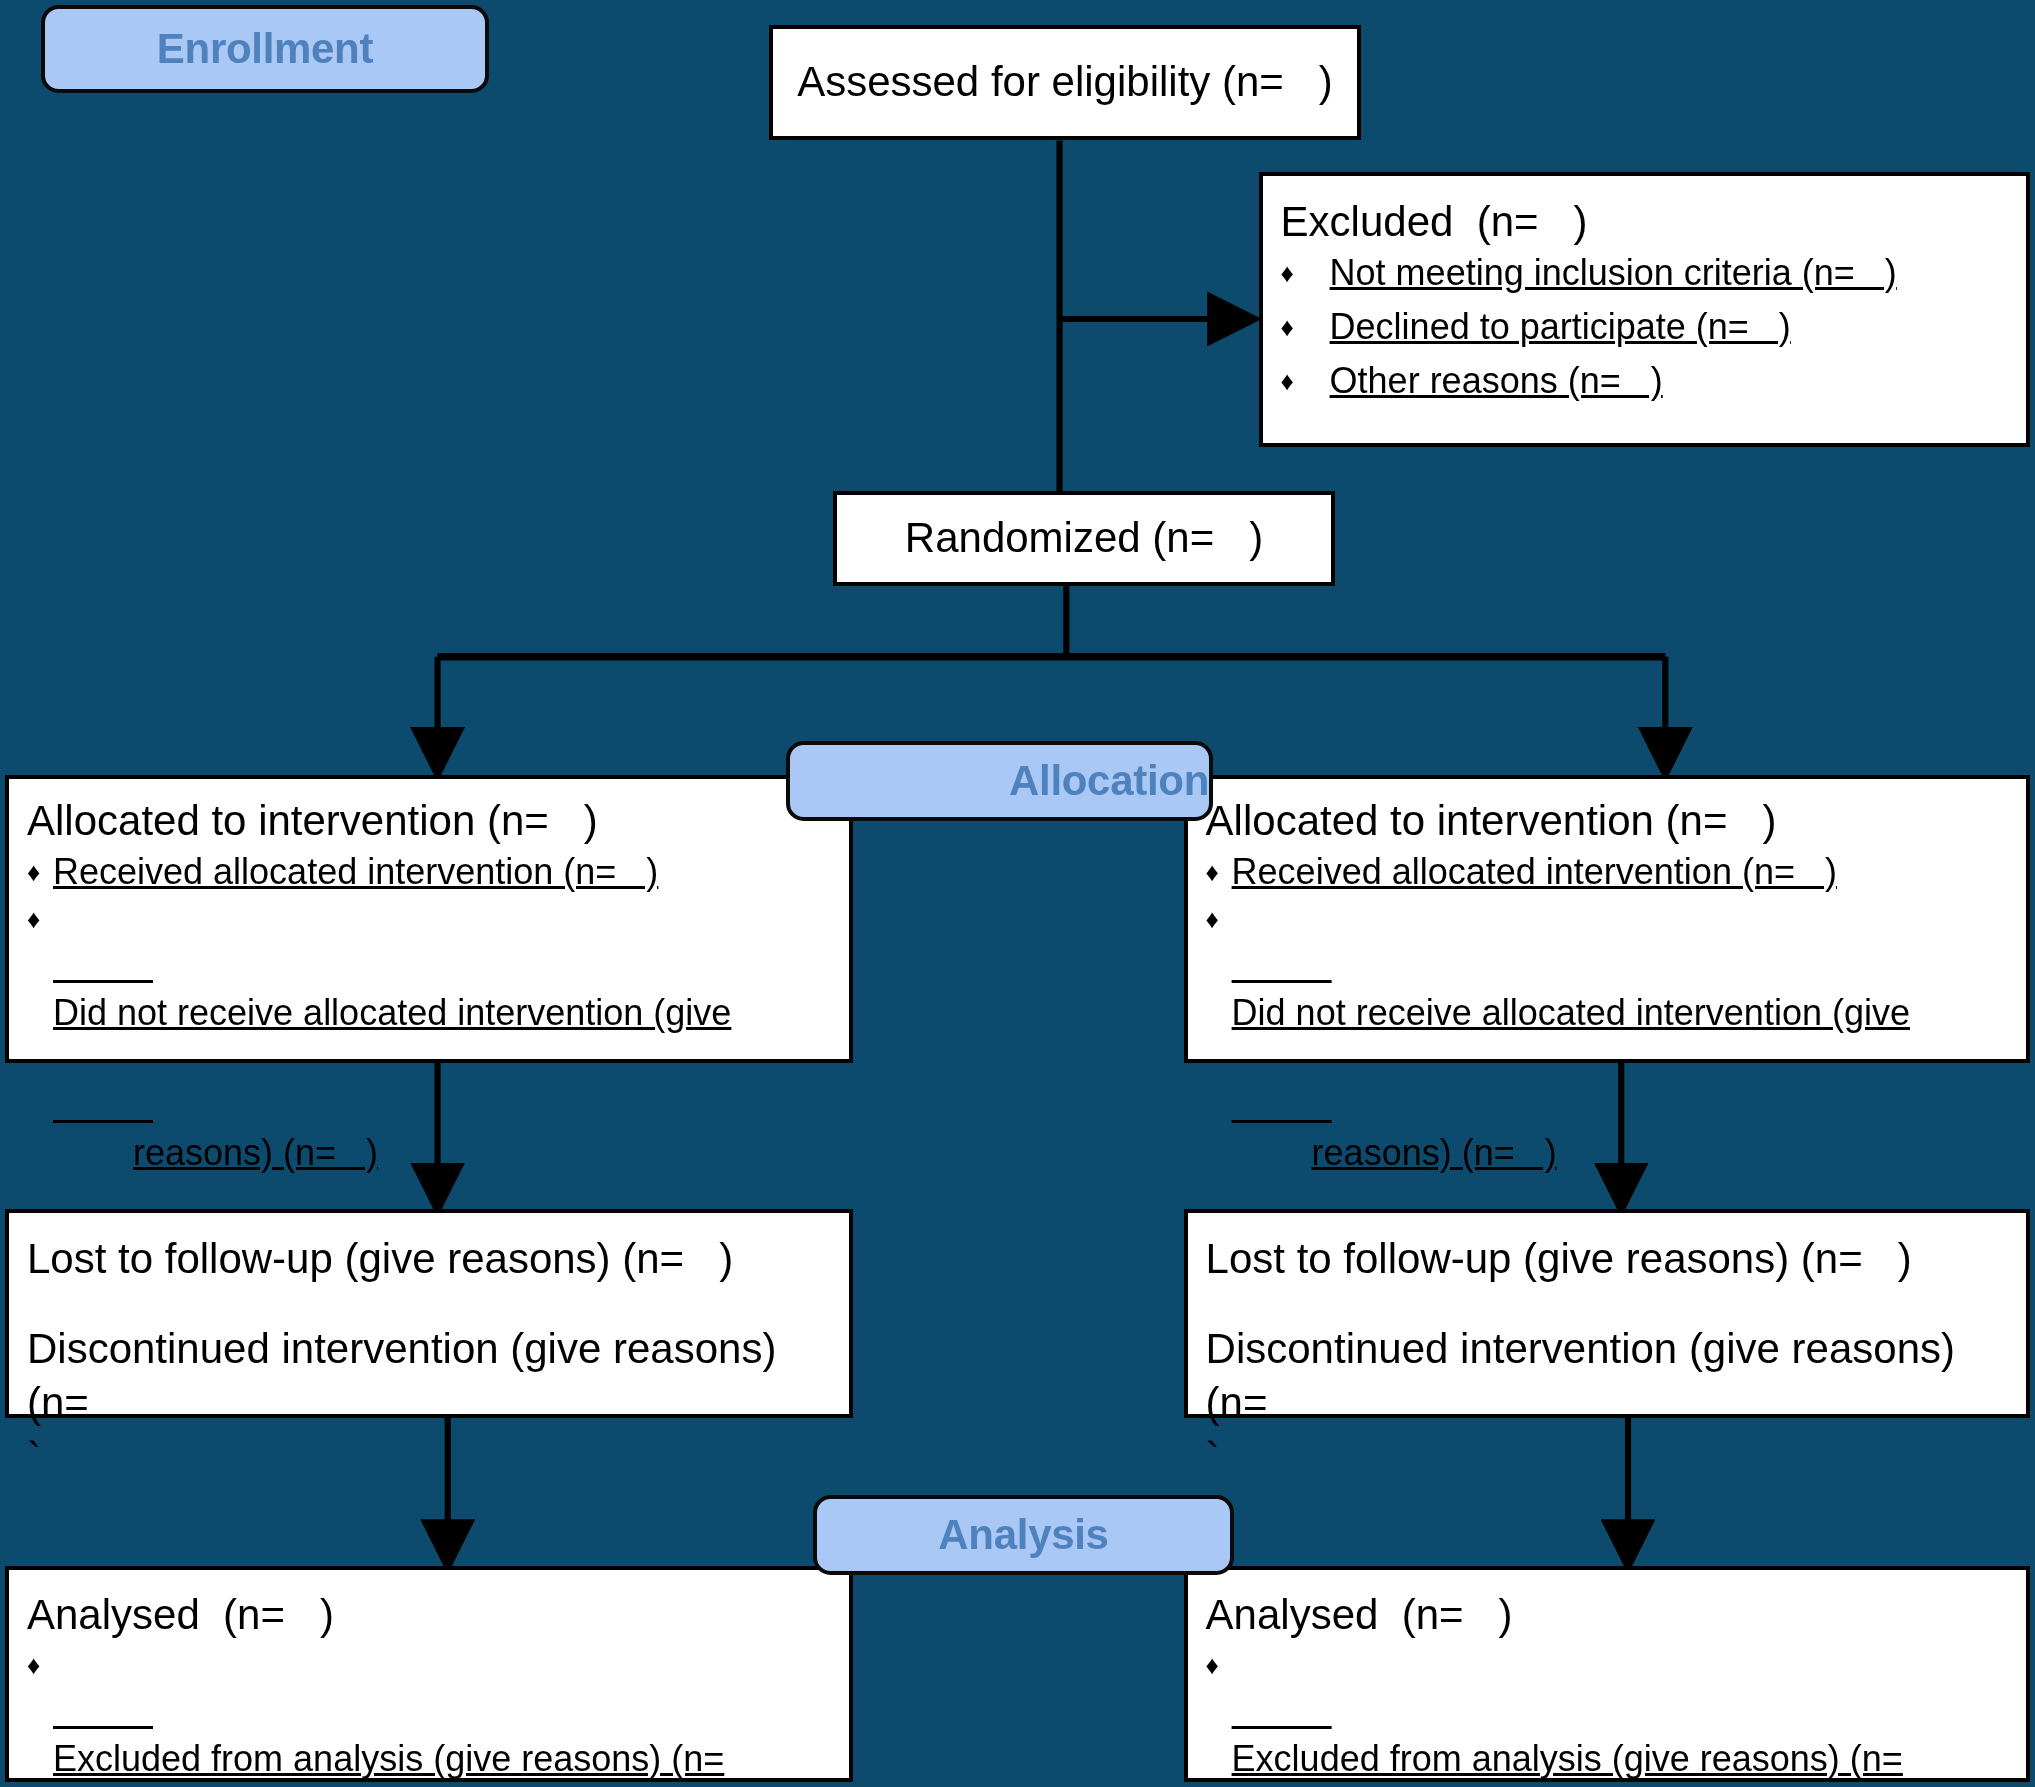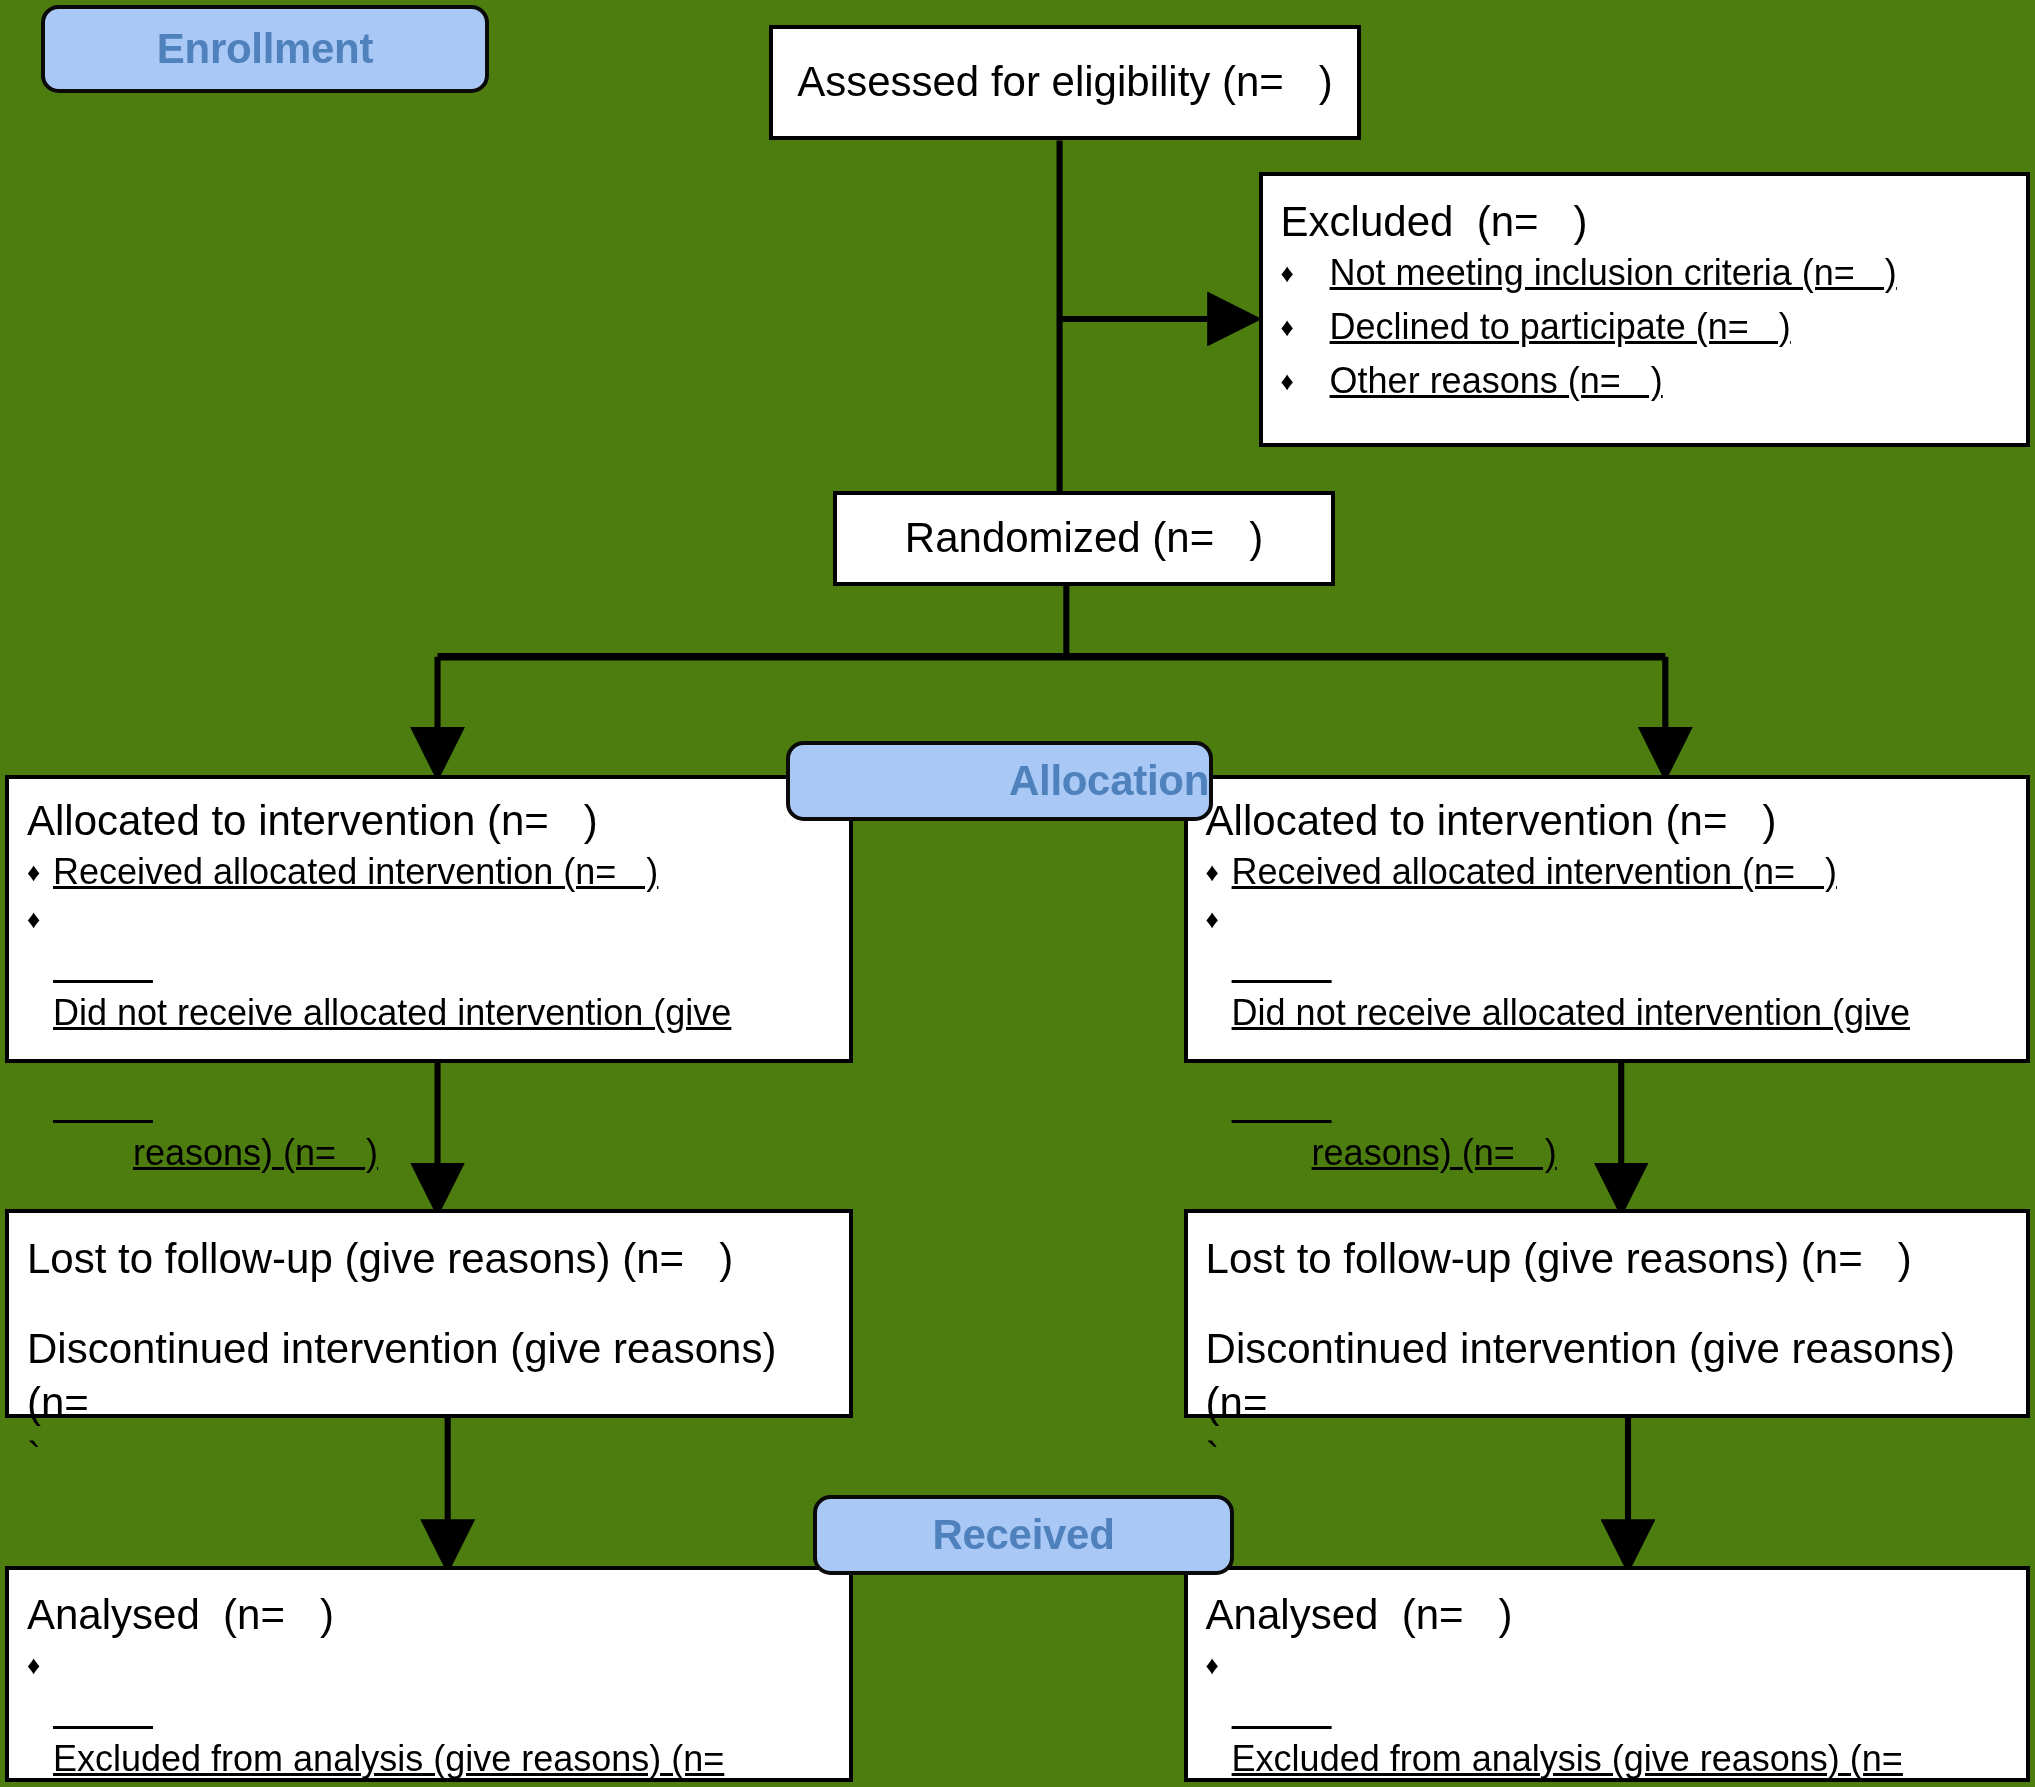--- a/index.html
+++ b/index.html
@@ -5,21 +5,21 @@
 <style>
   html, body {
     margin: 0;
     padding: 0;
     background: #ffffff;
   }
   #stage {
     position: relative;
     width: 2035px;
     height: 1787px;
-    background: #4d7c0f;
+    background: #0c4a6e;
     font-family: "Liberation Sans", sans-serif;
     overflow: hidden;
   }
   
   #wires {
     position: absolute;
     left: 0; top: 0;
     width: 2035px;
     height: 1787px;
     pointer-events: none;
@@ -225,21 +225,21 @@
   <div class="box" style="left:1184px; top:1209px; width:846px; height:209px;">
     <div class="inner" style="padding:19px 17.6px 0 17.6px;">
       <div class="line">Lost to follow-up (give reasons) (n=   )</div>
       <div class="spacer"></div>
       <div class="line">Discontinued intervention (give reasons) (n=</div>
       <div class="line">`</div>
     </div>
   </div>
 
   <div class="badge" style="left:813px; top:1495px; width:421px; height:80px;">
-    <span>Received</span>
+    <span>Analysis</span>
   </div>
 
   <div class="box" style="left:5.4px; top:1566px; width:848px; height:216px;">
     <div class="inner" style="padding:17.6px 17.6px 0 17.6px;">
       <div class="line">Analysed  (n=   )</div>
       <div class="bullet-row">
         <span class="dia">♦</span>
         <span class="btxt">
           <span class="wrap0">Excluded from analysis (give reasons) (n=</span>
           

